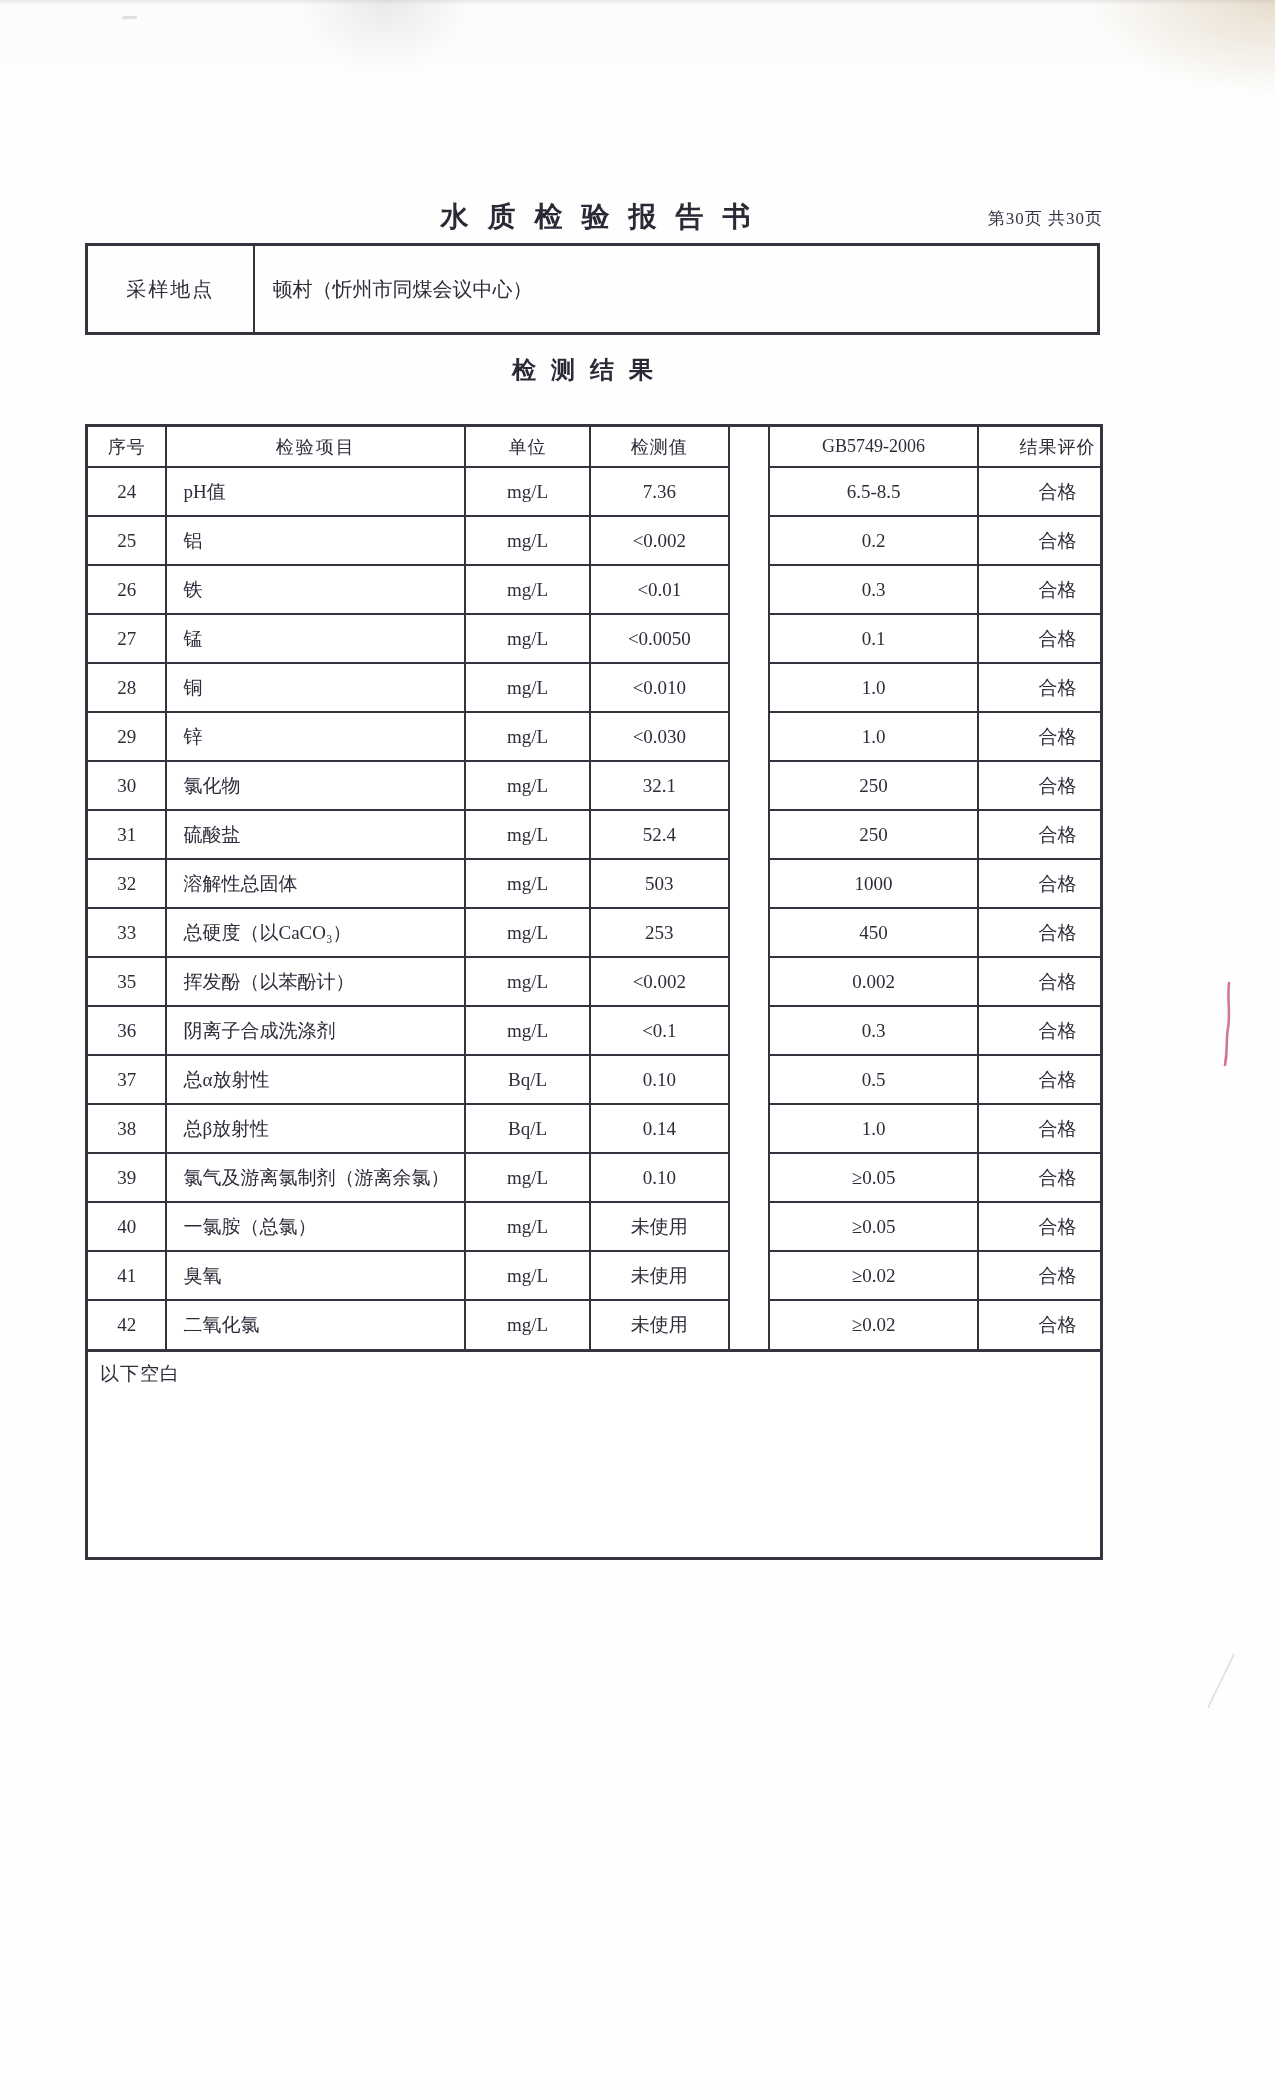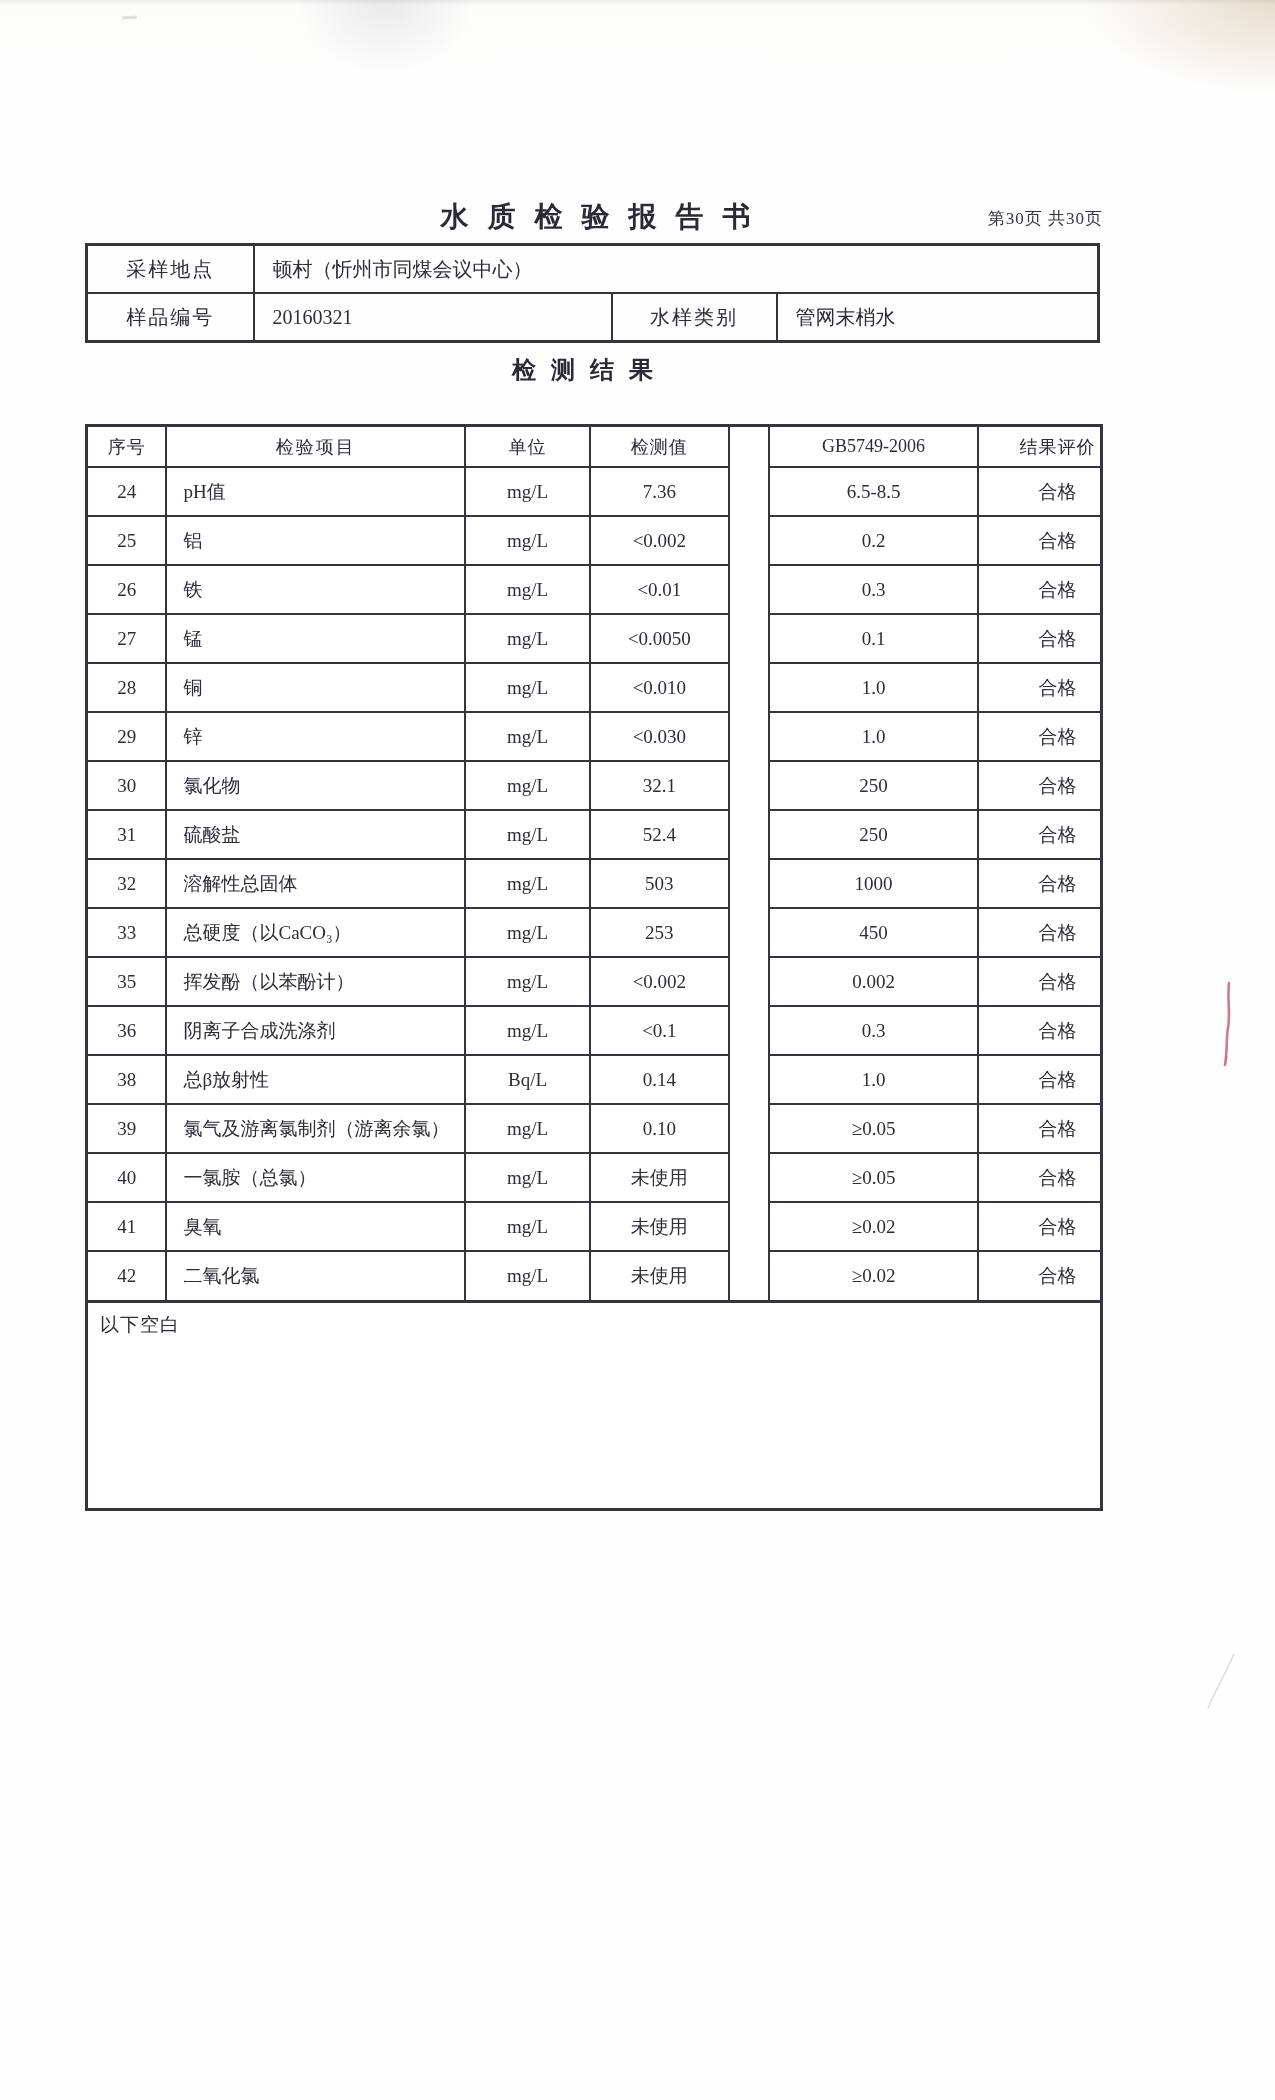--- a/index.html
+++ b/index.html
@@ -111,26 +111,20 @@
     <colgroup>
         <col style="width:167px">
         <col style="width:358px">
         <col style="width:165px">
         <col style="width:322px">
       </colgroup>
     <tbody>
         <tr>
       <td class="lbl">采样地点</td>
       <td class="val" colspan="3">顿村（忻州市同煤会议中心）</td>
-    </tr>
-    <tr>
-      <td class="lbl">样品编号</td>
-      <td class="val">20160321</td>
-      <td class="lbl">水样类别</td>
-      <td class="val">管网末梢水</td>
     </tr>
   </tbody>
     </table>
 
   <h2 class="section-title">检测结果</h2>
 
   <div class="results-wrap">
     <table class="results-table">
       <colgroup>
         <col style="width:78px">
@@ -268,20 +262,29 @@
           <tr>
             <td class="c-no">36</td>
             <td class="c-item">阴离子合成洗涤剂</td>
             <td class="c-unit">mg/L</td>
             <td class="c-val">&lt;0.1</td>
             <td class="c-gap"></td>
             <td class="c-std">0.3</td>
             <td class="c-eval">合格</td>
           </tr>
 
+          <tr>
+            <td class="c-no">37</td>
+            <td class="c-item">总α放射性</td>
+            <td class="c-unit">Bq/L</td>
+            <td class="c-val">0.10</td>
+            <td class="c-gap"></td>
+            <td class="c-std">0.5</td>
+            <td class="c-eval">合格</td>
+          </tr>
 
           <tr>
             <td class="c-no">38</td>
             <td class="c-item">总β放射性</td>
             <td class="c-unit">Bq/L</td>
             <td class="c-val">0.14</td>
             <td class="c-gap"></td>
             <td class="c-std">1.0</td>
             <td class="c-eval">合格</td>
           </tr>

